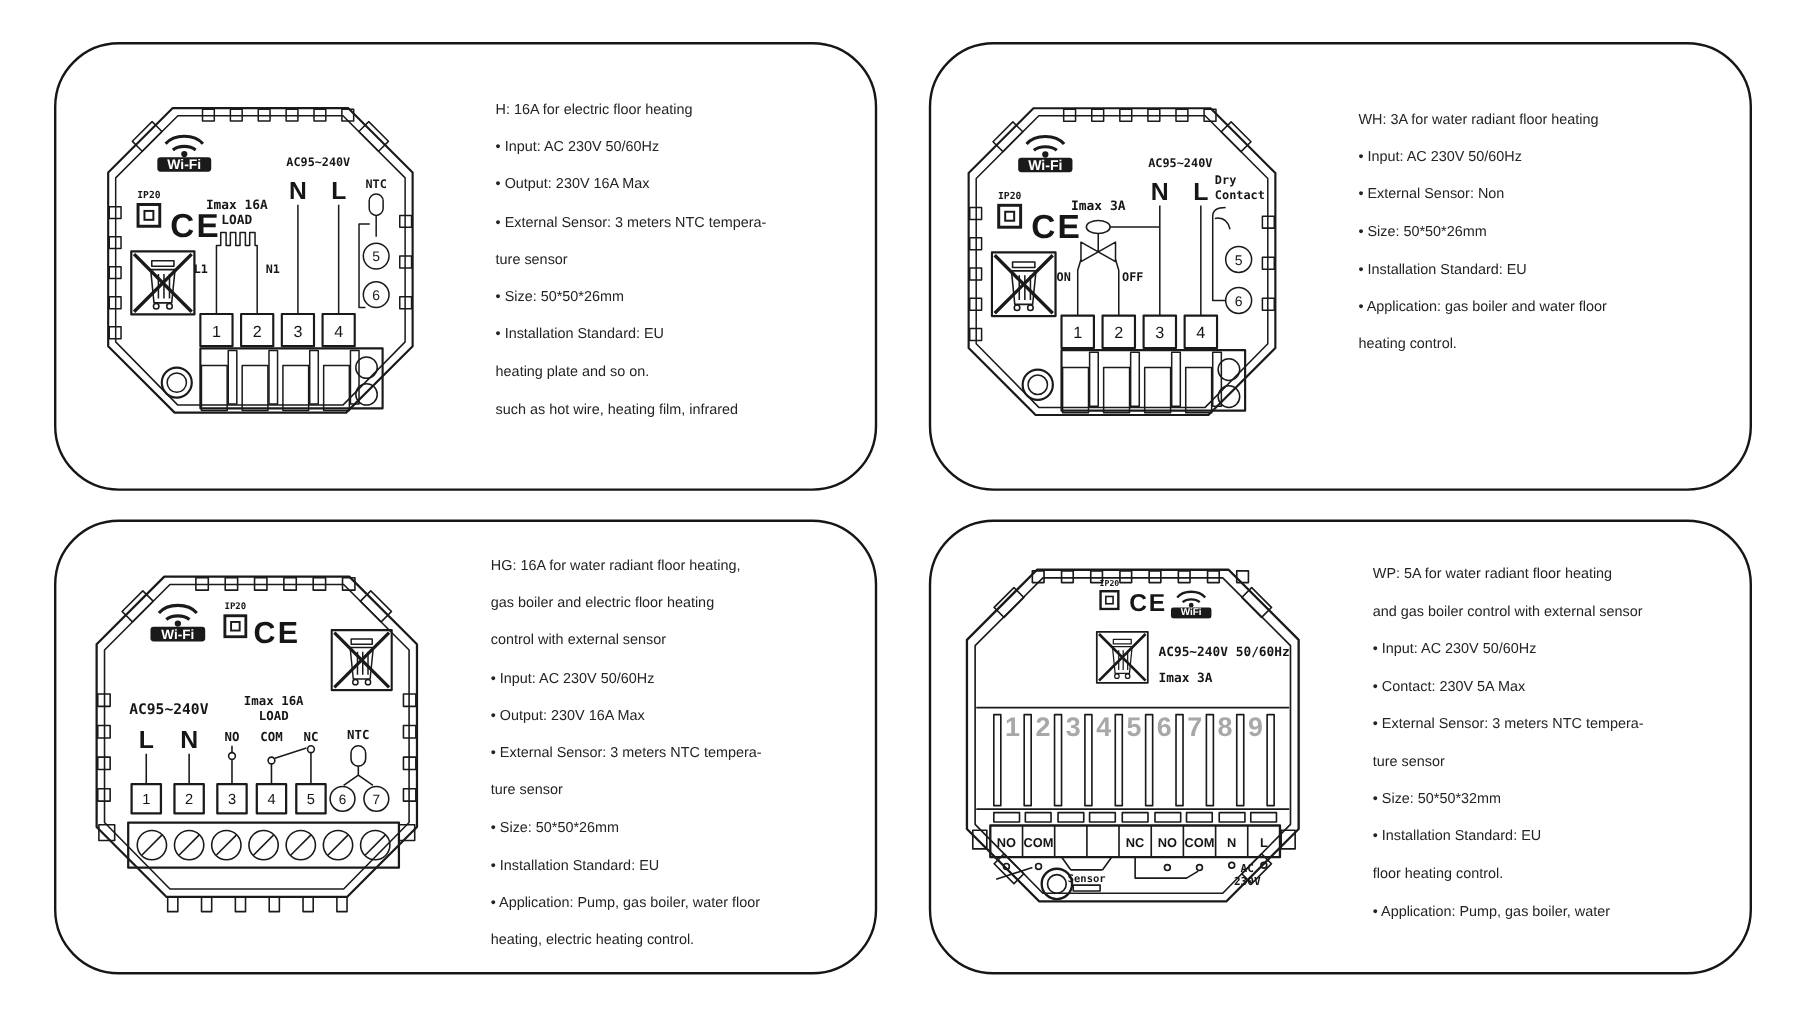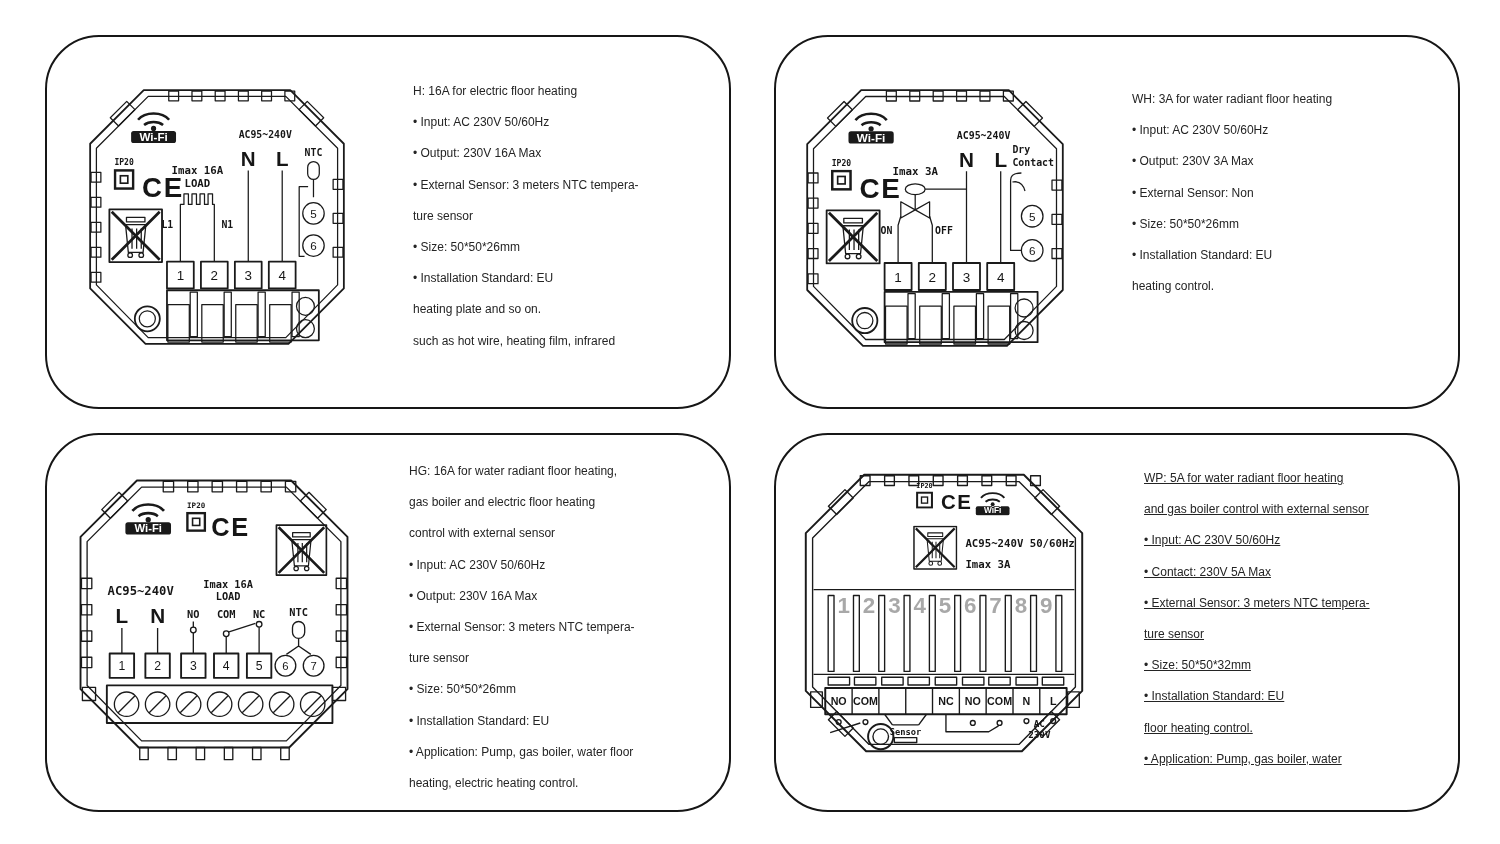--- a/index.html
+++ b/index.html
@@ -12,21 +12,21 @@
   #p4{left:774px;top:433px;width:682px;height:375px;}
   .dev{position:absolute;}
   #p1 .dev{left:36px;top:46px;width:268px;}
   #p2 .dev{left:24px;top:46px;width:270px;}
   #p3 .dev{left:26px;top:38px;width:282px;}
   #p4 .dev{left:22px;top:32px;width:292px;}
   .lines{position:absolute;font-size:12px;color:#242424;line-height:31.2px;white-space:nowrap;margin-left:40px;}
   #p1 .lines{left:326px;top:39px;}
   #p2 .lines{left:316px;top:47px;}
   #p3 .lines{left:322px;top:21px;}
-  #p4 .lines{left:328px;top:28px;text-decoration:underline;}
+  #p4 .lines{left:328px;top:28px;}
   
   svg{overflow:visible;}
   .ln{fill:none;stroke:#1a1a1a;stroke-width:2;stroke-linejoin:round;}
   .tn{fill:none;stroke:#1a1a1a;stroke-width:1.4;stroke-linejoin:round;}
   .tk{fill:none;stroke:#1a1a1a;stroke-width:3;}
   svg text{fill:#161616;font-family:"Liberation Sans",sans-serif;}
   .m{font-family:"DejaVu Sans Mono",monospace;font-weight:bold;}
   .b{font-weight:bold;}
   .wifitx{fill:#fff;font-weight:bold;}
   .gray{fill:#a8a8a8;font-weight:bold;}
@@ -215,24 +215,24 @@
           <rect x="234" y="234" width="8" height="50" class="tn"></rect>
         <circle cx="249" cy="250" r="10" class="tn"></circle>
           <circle cx="249" cy="275" r="10" class="tn"></circle>
       </g>
       <circle cx="72" cy="264" r="14" class="ln"></circle>
       <circle cx="72" cy="264" r="9" class="tn"></circle>
     </svg>
     <div class="lines">
         <div class="line">WH: 3A for water radiant floor heating</div>
         <div class="line">• Input: AC 230V 50/60Hz</div>
-        <div class="line">• Output: 230V 3A Max</div>
         <div class="line">• External Sensor: Non</div>
         <div class="line">• Size: 50*50*26mm</div>
         <div class="line">• Installation Standard: EU</div>
+        <div class="line">• Application: gas boiler and water floor</div>
         <div class="line">heating control.</div>
       </div>
   </div>
 
   <div class="panel" id="p3">
     <svg class="dev" viewBox="0 0 300 310">
       <path class="ln" d="M68,8 H232 L292,68 V230 L230,292 H70 L8,230 V68 Z"></path>
       <path class="tn" d="M73,15 H227 L285,73 V226 L227,285 H73 L15,226 V73 Z"></path>
       <g class="tn">
         <rect x="96" y="9" width="11" height="11"></rect>

